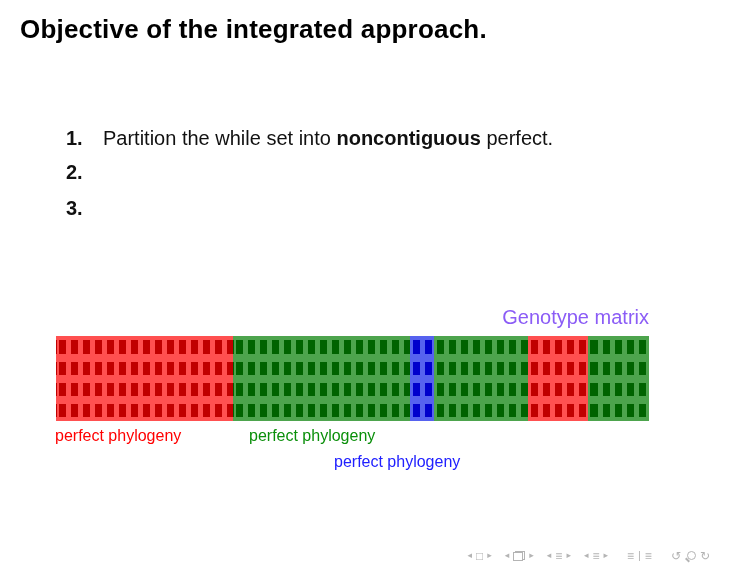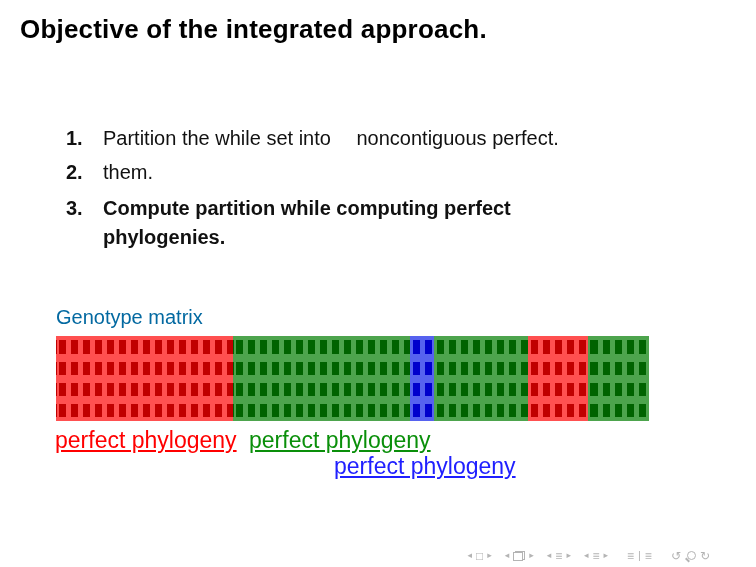--- a/index.html
+++ b/index.html
@@ -11,41 +11,41 @@
   }
   .title {
     position:absolute; left:20px; top:14px;
     font-size:26px; font-weight:bold; color:#000;
     letter-spacing:0.2px;
   }
   .list { position:absolute; left:66px; top:126px; }
   .item { display:flex; font-size:20px; line-height:25px; color:#111; margin-bottom:9px; }
   .item .num { font-weight:bold; width:27px; flex:0 0 27px; margin-right:10px; }
   .item .txt { white-space:nowrap; }
-  .b { font-weight:normal;margin-left:20px; }
+  .b { font-weight:bold; }
   .item.bold-item { line-height:29px; }
   .item.bold-item .txt { font-weight:bold; }
 
   .matrix-caption {
     position:absolute; left:56px; top:306px; width:593px;
-    text-align:left; font-size:20px; color:#0369a1;
+    text-align:right; font-size:20px; color:#8b5cf6;
   }
   .matrix {
     position:absolute; left:56px; top:336px; width:593px; height:85px;
     display:flex;
   }
   .mblock {
     height:100%;
     background-color:var(--bg);
     background-image:
       repeating-linear-gradient(to bottom, rgba(0,0,0,0) 0 13px, var(--bg) 13px 21px),
       repeating-linear-gradient(to right, var(--dash) 0 7px, rgba(0,0,0,0) 7px 12px);
     background-position:3px 5px, 3px 5px;
   }
-  .pp-label { position:absolute; font-size:23px; white-space:nowrap;text-decoration:underline; }
+  .pp-label { position:absolute; font-size:16px; white-space:nowrap; }
   .pp-red   { left:55px;  top:427px; }
   .pp-green { left:249px; top:427px; }
   .pp-blue  { left:334px; top:453px; }
 
   .nav {
     position:absolute; right:10px; bottom:5px;
     display:flex; align-items:center; gap:4px;
     font-size:12px; line-height:12px;
     user-select:none;
   }
@@ -83,30 +83,25 @@
   <div class="list">
 
     <div class="item">
       <span class="num">1.</span>
       <div class="txt"><span>Partition the while set into </span><span class="b">noncontiguous</span><span> perfect.</span></div>
     </div>
 
     <div class="item">
       <span class="num">2.</span>
       <div class="txt">
-        <div>them.</div>
       </div>
     </div>
 
     <div class="item bold-item">
       <span class="num">3.</span>
-      <div class="txt">
-        <div>Compute partition while computing perfect</div>
-        <div>phylogenies.</div>
-      </div>
     </div>
 
   </div>
 
   <div class="matrix-caption">Genotype matrix</div>
 
   <div class="matrix" id="matrix">
       <div class="mblock" style="width: 177px; --bg: #FF5050; --dash: #C00000;"></div>
       <div class="mblock" style="width: 177px; --bg: #4DA44D; --dash: #006300;"></div>
       <div class="mblock" style="width: 24px; --bg: #5662EF; --dash: #0000CC;"></div>

